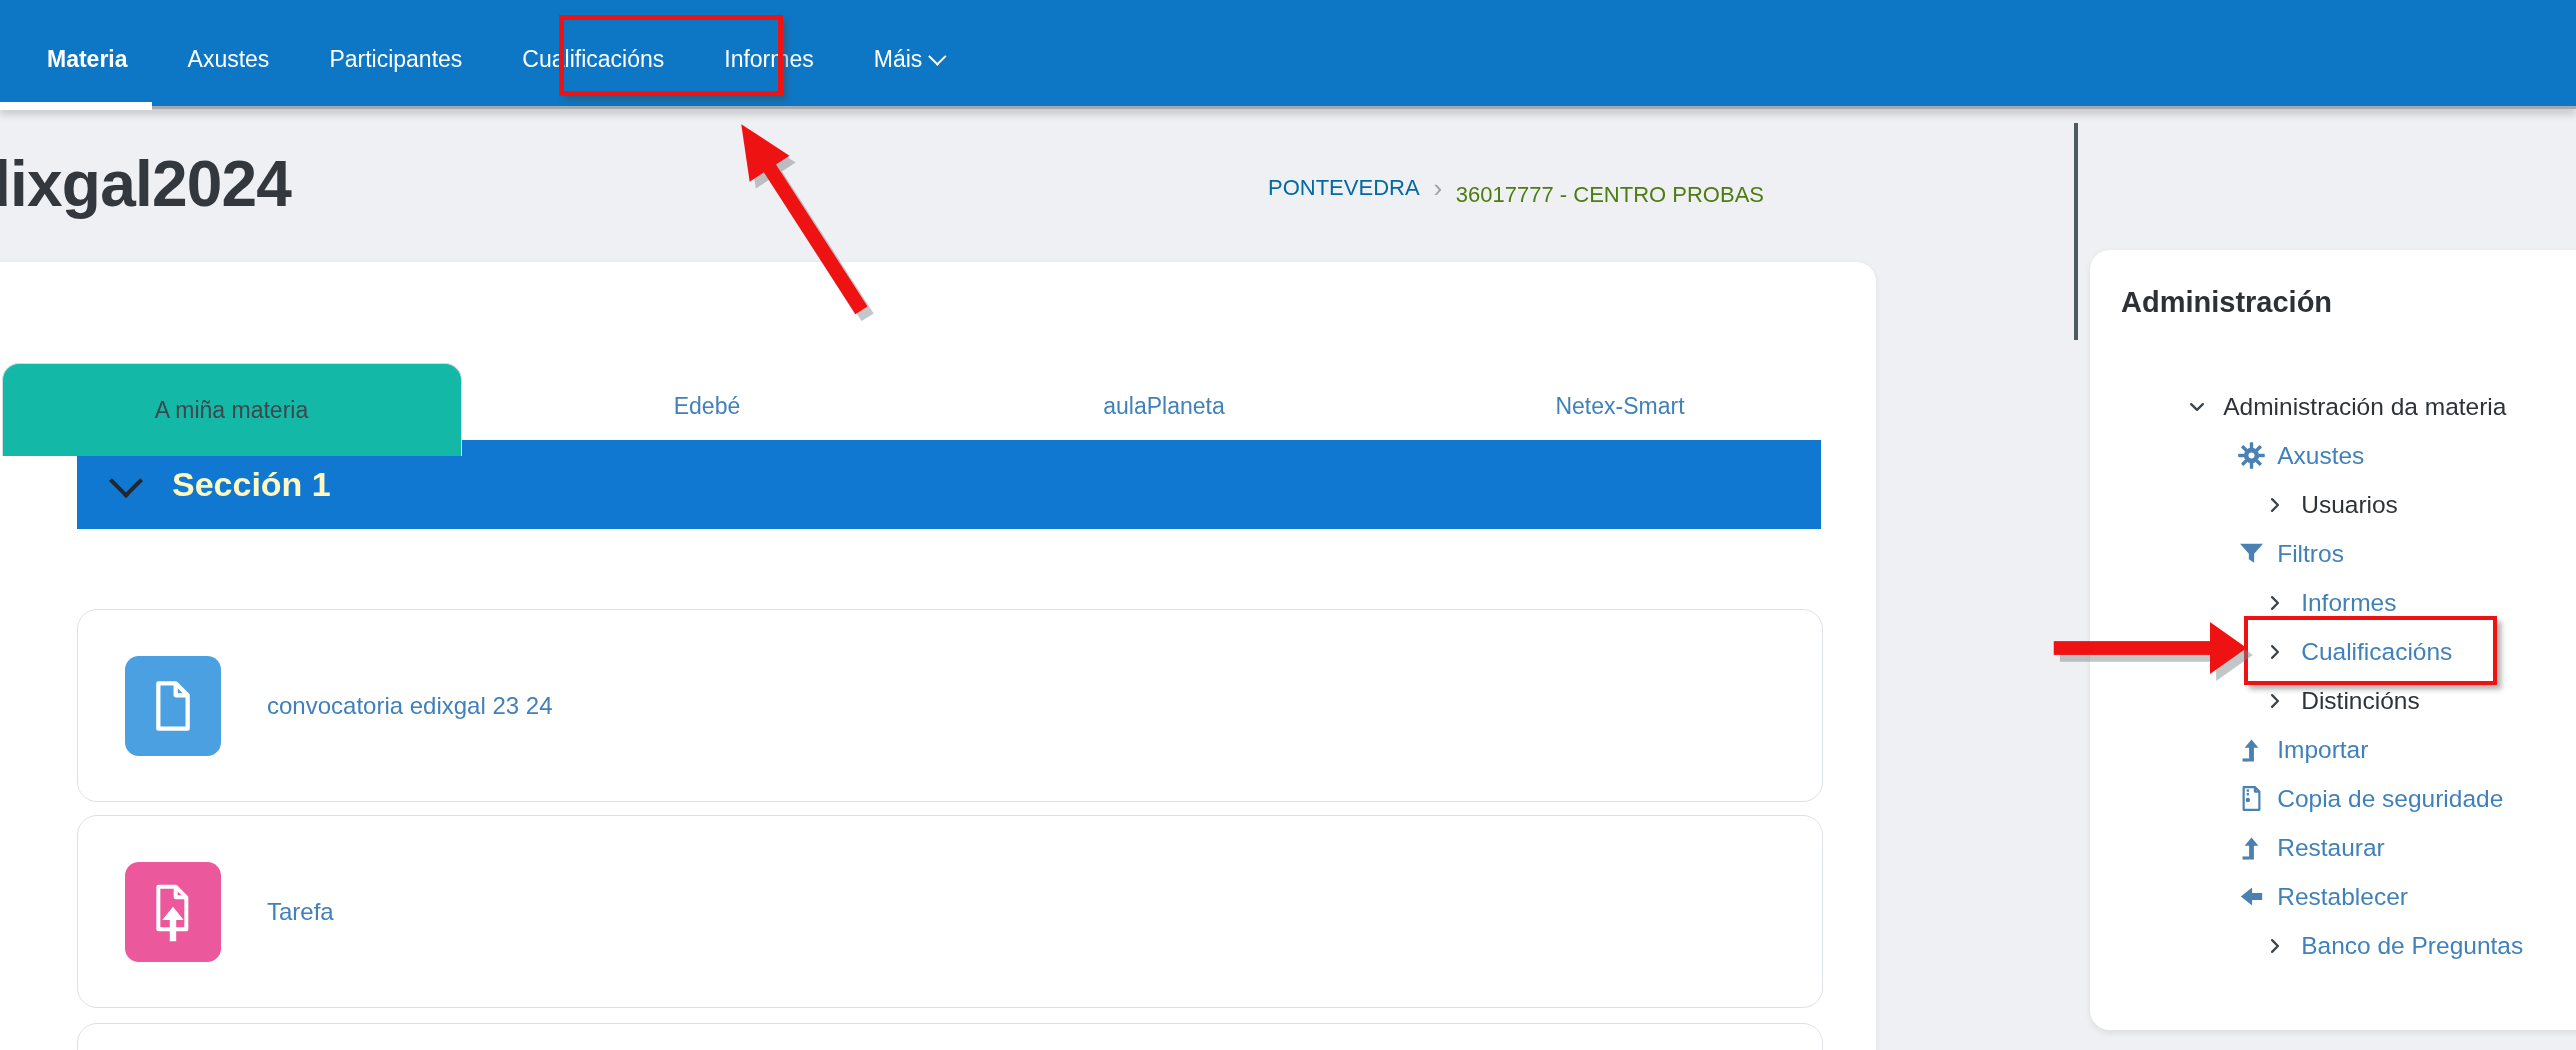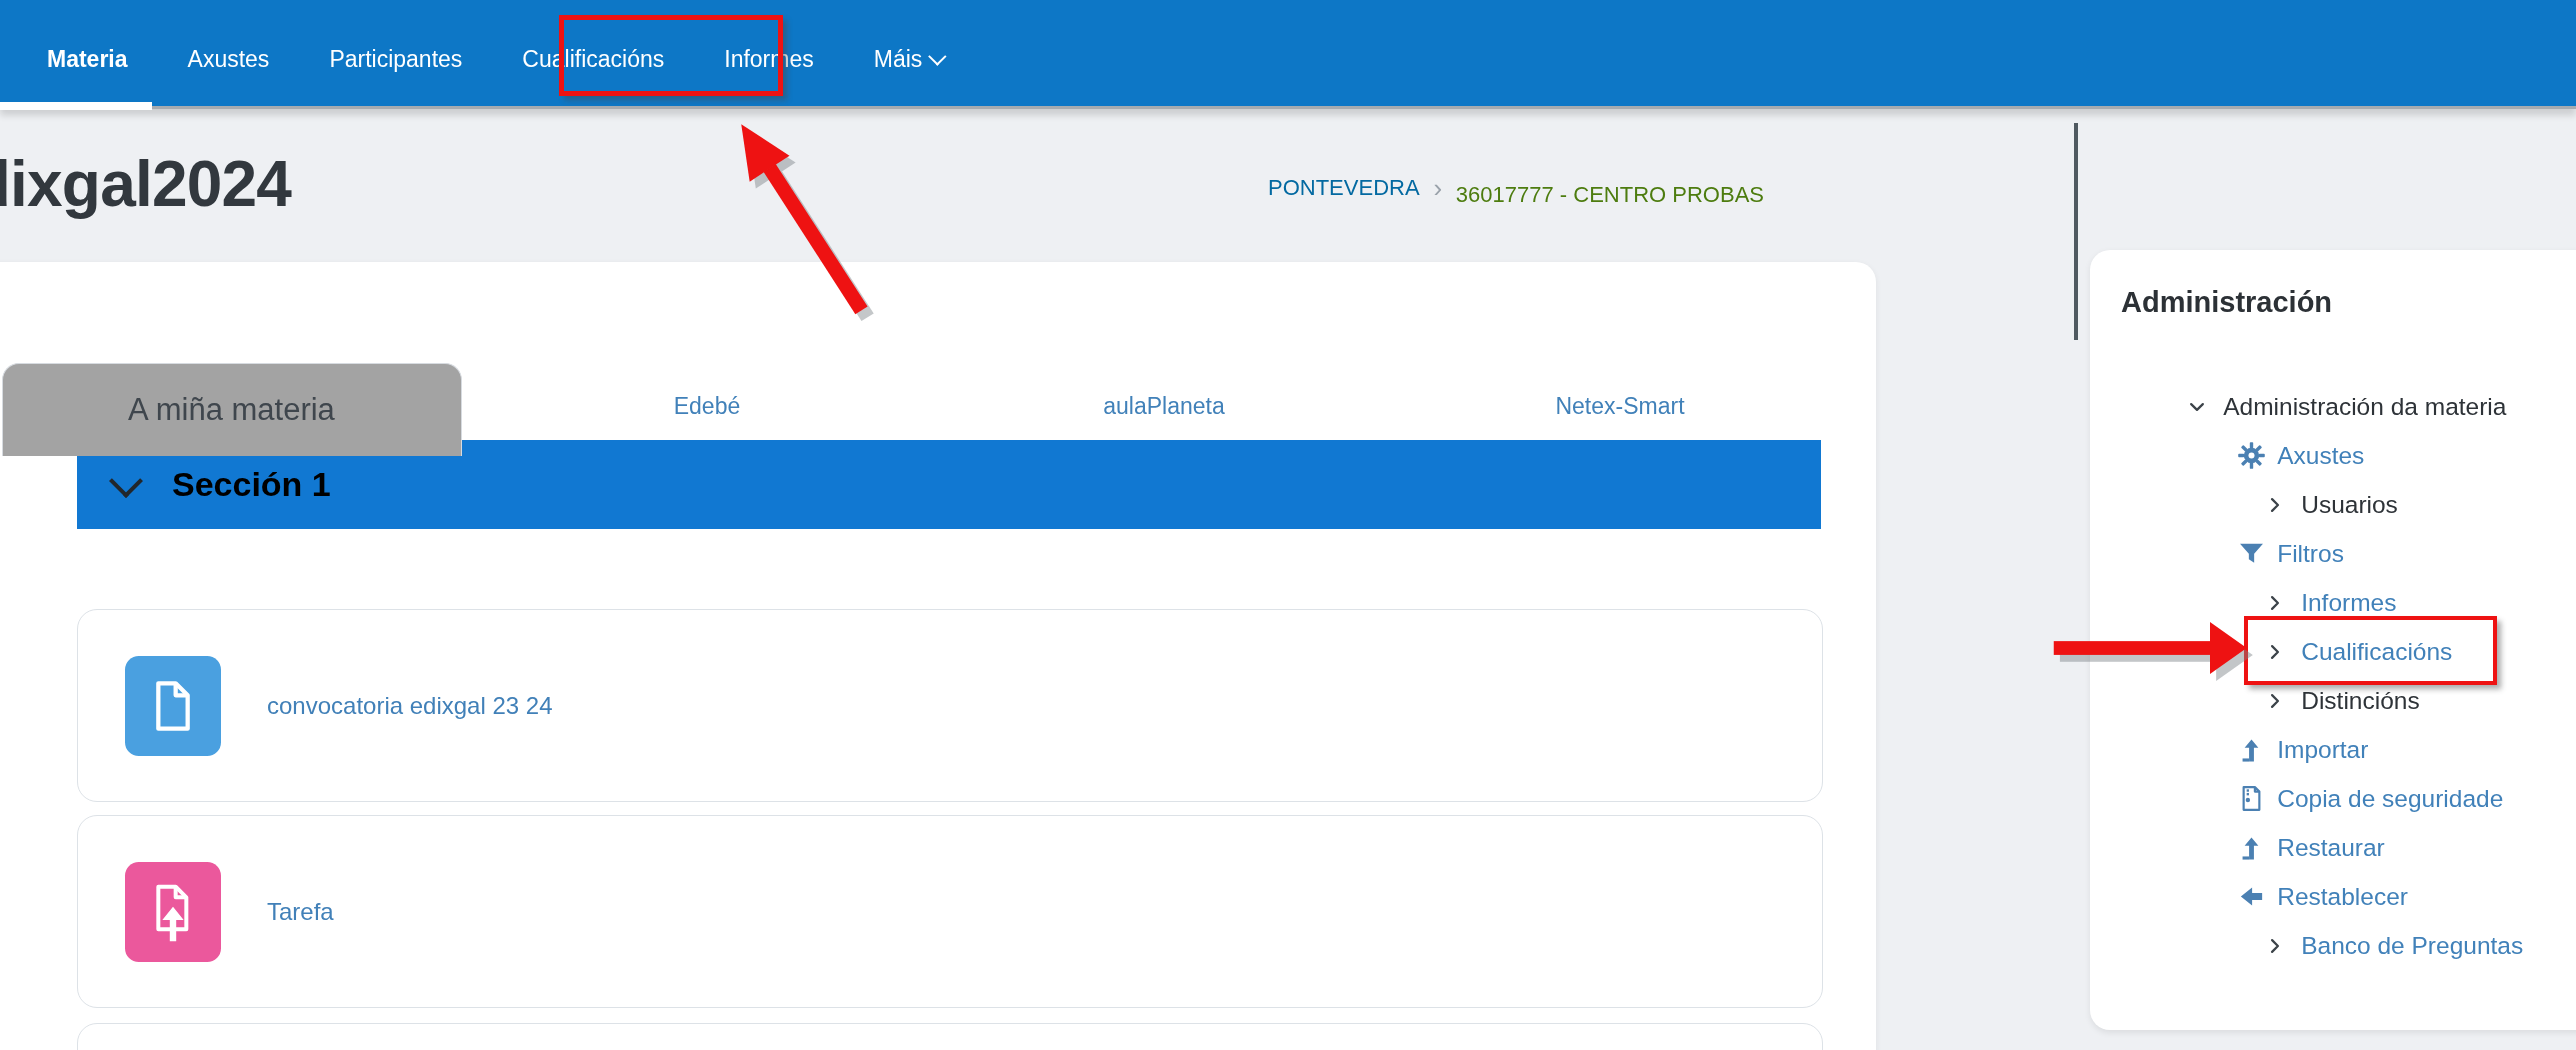--- a/index.html
+++ b/index.html
@@ -39,38 +39,38 @@
   .breadcrumb .crumb-sep{color:#9aa2aa;font-size:26px;line-height:22px;}
   .breadcrumb .crumb-current{color:#4d7c0f;margin-top:14px;}
   
   .main-card{
     position:absolute;left:-46px;top:262px;width:1922px;height:858px;
     background:#fff;border-radius:20px;box-shadow:0 2.3px 6.9px rgba(0,0,0,.07);z-index:1;
   }
   
   .tab-active{
     position:absolute;left:1.5px;top:363px;width:458px;height:92px;
-    border:1.5px solid #d7dbe0;border-bottom:none;border-radius:17px 17px 0 0;background:#a3a3a3;
+    border:1.5px solid #d7dbe0;border-bottom:none;border-radius:17px 17px 0 0;background:#14b8a6;
     display:flex;align-items:center;justify-content:center;
-    font-size:31px;color:#3f464d;z-index:3;cursor:pointer;
+    font-size:23px;color:#3f464d;z-index:3;cursor:pointer;
   }
   .tab-link{
     position:absolute;top:393px;transform:translateX(-50%);
     font-size:23px;color:#4181b9;z-index:3;cursor:pointer;white-space:nowrap;margin-left:25px;
   }
   
   .section-bar{
     position:absolute;left:77px;top:440px;width:1744px;height:89px;background:#1178d2;
     display:flex;align-items:center;z-index:2;
   }
   .section-chevron{
     width:20px;height:20px;border:solid #22272c;border-width:0 4.6px 4.6px 0;
     transform:rotate(45deg);margin:-7.7px 0 0 37px;cursor:pointer;
   }
-  .section-title{color:#000000;font-size:34px;font-weight:bold;margin-left:34px;}
+  .section-title{color:#fef9c3;font-size:34px;font-weight:bold;margin-left:34px;}
   
   .act-card{
     position:absolute;left:77px;width:1744px;height:191px;background:#fff;
     border:1.5px solid #dde2e7;border-radius:20px;z-index:2;display:flex;align-items:center;
   }
   .act-card.c1{top:609px;}
   .act-card.c2{top:815px;}
   .act-card.c3{top:1023px;height:153px;}
   .act-icon{
     width:96px;height:100px;border-radius:13.8px;margin-left:47px;flex:0 0 auto;

